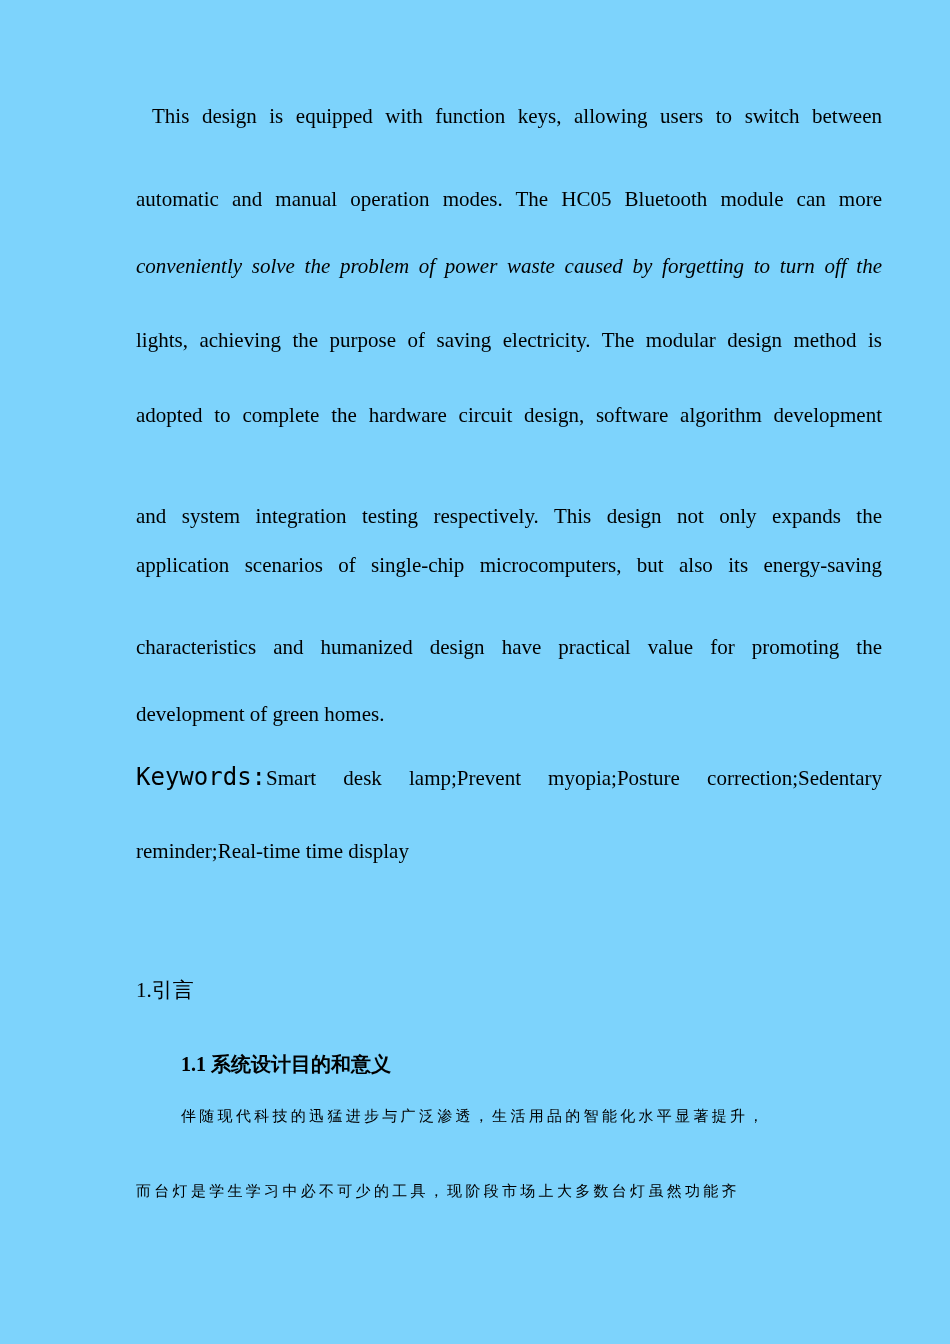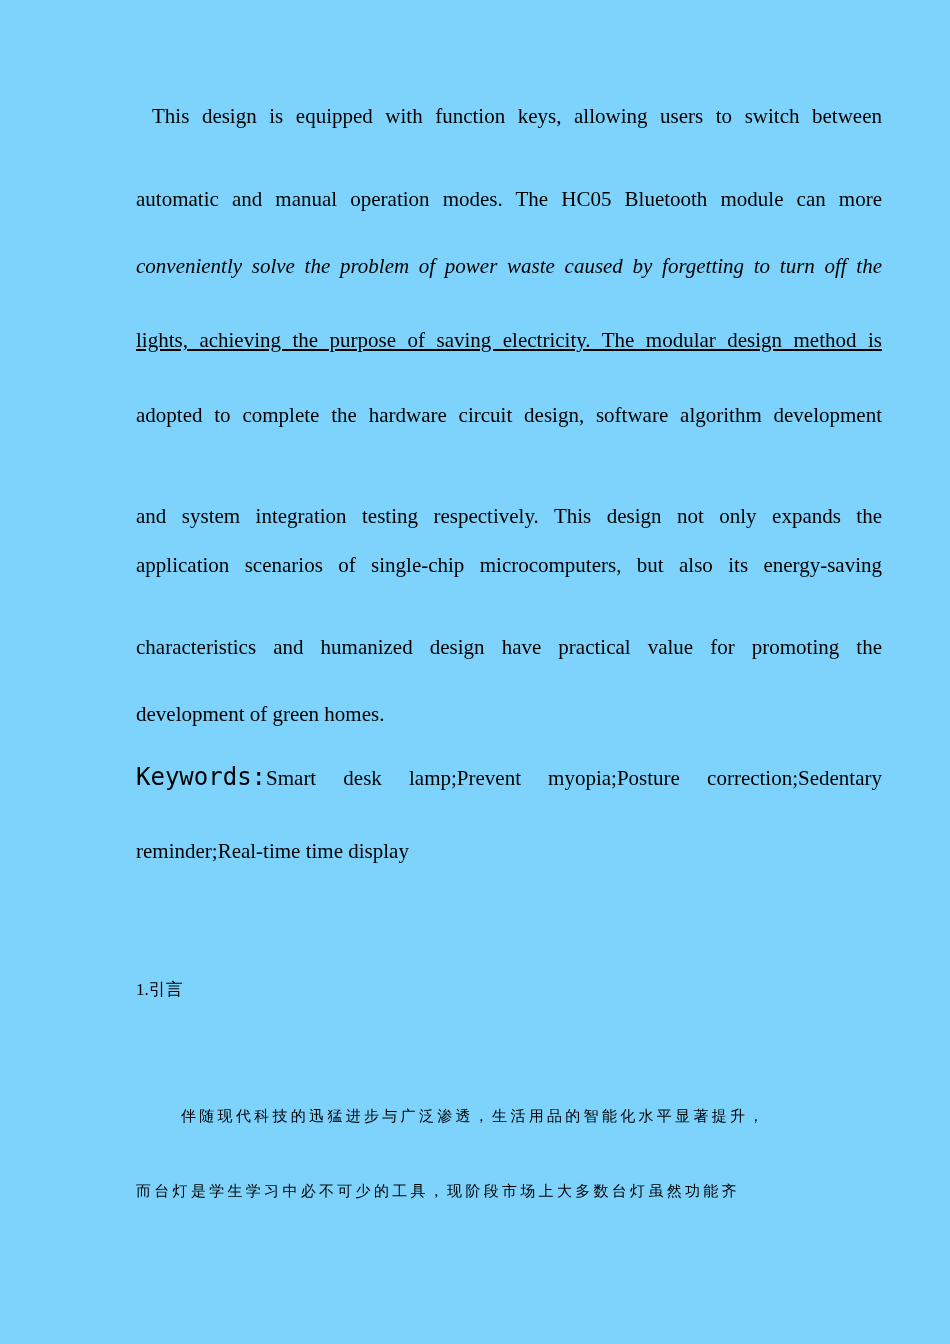--- a/index.html
+++ b/index.html
@@ -14,21 +14,21 @@
     line-height: 26px;
     white-space: nowrap;
     text-align: justify;
     text-align-last: justify;
   }
   .line.last { text-align-last: left; }
   .line.indent { left: 152px; width: 730px; }
   .kw-label { font-family: "DejaVu Sans Mono", "Liberation Mono", monospace; font-size: 24px; }
   .heading1 {
     position: absolute; left: 136px; top: 977px;
-    font-family: "Liberation Serif", "DejaVu Serif", serif; font-size: 17px; line-height: 26px;
+    font-family: "Liberation Serif", "DejaVu Serif", serif; font-size: 21px; line-height: 26px;
   }
   .heading2 {
     position: absolute; left: 181px; top: 1051px;
     font-family: "Liberation Serif", "DejaVu Serif", serif; font-size: 20px; line-height: 26px; font-weight: bold;
   }
   .cn-line {
     position: absolute;
     font-family: "DejaVu Sans", sans-serif;
     font-size: 15px; line-height: 26px;
     letter-spacing: 3.3px;
@@ -36,30 +36,31 @@
   }
 </style>
 </head>
 <body>
 
 <div class="page">
 
   <div class="line indent" style="top:103px;">This design is equipped with function keys, allowing users to switch between</div>
   <div class="line" style="top:186px;">automatic and manual operation modes. The HC05 Bluetooth module can more</div>
   <div class="line" style="top:253px;font-style:italic;">conveniently solve the problem of power waste caused by forgetting to turn off the</div>
-  <div class="line" style="top:327px;text-decoration:underline;">lights, achieving the purpose of saving electricity. The modular design method is</div>
+  <div class="line" style="top:327px;">lights, achieving the purpose of saving electricity. The modular design method is</div>
   <div class="line" style="top:402px;">adopted to complete the hardware circuit design, software algorithm development</div>
   <div class="line" style="top:503px;">and system integration testing respectively. This design not only expands the</div>
   <div class="line" style="top:552px;">application scenarios of single-chip microcomputers, but also its energy-saving</div>
   <div class="line" style="top:626px;margin-top:8px;">characteristics and humanized design have practical value for promoting the</div>
   <div class="line last" style="top:701px;">development of green homes.</div>
 
   <div class="line" style="top:764px;">
     <span class="kw-label">Keywords:</span><span>Smart desk lamp;Prevent myopia;Posture correction;Sedentary</span>
   </div>
   <div class="line last" style="top:838px;">reminder;Real-time time display</div>
 
   <div class="heading1">1.引言</div>
+  <div class="heading2">1.1 系统设计目的和意义</div>
 
   <div class="cn-line" style="left:181px; top:1103px;">伴随现代科技的迅猛进步与广泛渗透，生活用品的智能化水平显著提升，</div>
   <div class="cn-line" style="left:136px; top:1178px;">而台灯是学生学习中必不可少的工具，现阶段市场上大多数台灯虽然功能齐</div>
 
 </div>
 
 </body></html>

